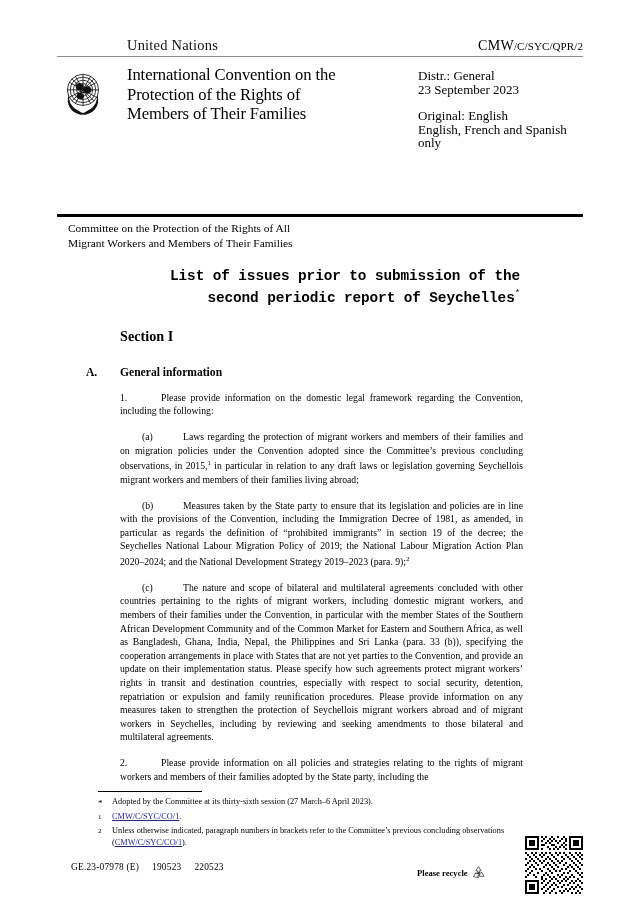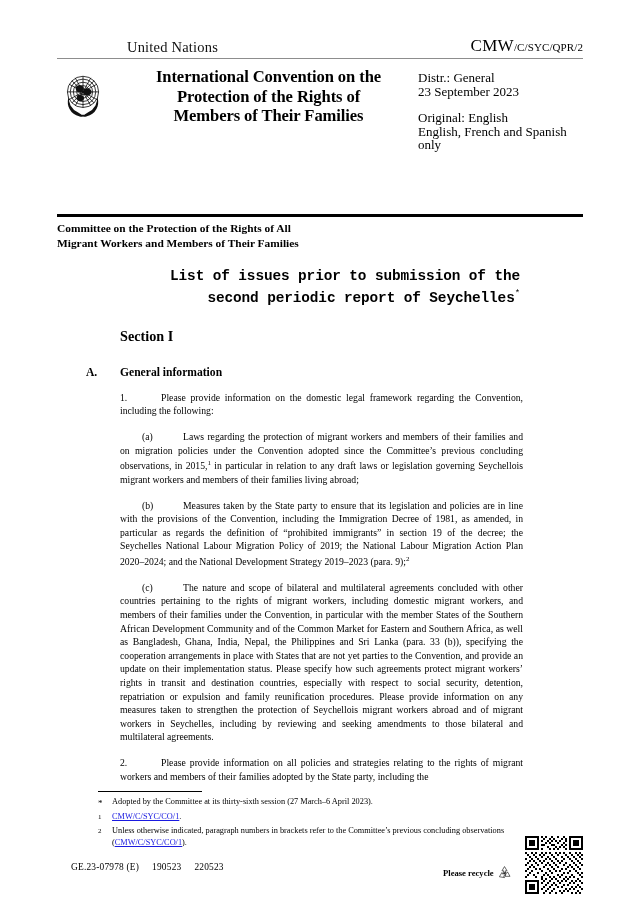--- a/index.html
+++ b/index.html
@@ -39,21 +39,21 @@
     letter-spacing: 0.2px;
     padding-left: 70px;
     color: #111;
   }
   .doc-symbol {
     font-family: "Liberation Serif", serif;
     white-space: nowrap;
     color: #000;
   }
   .doc-symbol .big {
-    font-size: 17px;
+    font-size: 14px;
     letter-spacing: 0.3px;
   }
   .doc-symbol .small {
     font-size: 11px;
     letter-spacing: 0.1px;
   }
   .rule-thin {
     border: 0;
     border-top: 1.6px solid #8d8d8d;
     margin: 0;
@@ -71,26 +71,25 @@
     padding-top: 2px;
   }
   .emblem {
     width: 52px;
     height: 52px;
     display: block;
   }
   .conv-title {
     flex: 1 1 auto;
     font-family: "Liberation Serif", serif;
-    font-weight: bold;
+    font-weight: normal;
     font-size: 16.6px;
     line-height: 19.5px;
     letter-spacing: -0.1px;
     padding-right: 8px;
-    text-align: center;
   }
   .distr-block {
     flex: 0 0 165px;
     width: 165px;
     font-family: "Liberation Serif", serif;
     font-size: 13px;
     line-height: 13.5px;
     padding-top: 4px;
   }
   .distr-gap { height: 13px; }
@@ -99,25 +98,25 @@
   .rule-thick {
     position: absolute;
     left: 57px;
     top: 214px;
     width: 526px;
     height: 2.6px;
     background: #000;
   }
   .committee {
     position: absolute;
-    left: 57px;
+    left: 68px;
     top: 221px;
     width: 420px;
     font-family: "Liberation Serif", serif;
-    font-weight: bold;
+    font-weight: normal;
     font-size: 11.4px;
     line-height: 14.6px;
   }
 
   
   .content {
     position: absolute;
     left: 57px;
     top: 268px;
     width: 466px;
@@ -216,21 +215,21 @@
     position: absolute;
     left: 71px;
     top: 862px;
     font-family: "Liberation Serif", serif;
     font-size: 9.4px;
     letter-spacing: 0.2px;
   }
   .footer-code .sp { display: inline-block; width: 13px; }
   .recycle-wrap {
     position: absolute;
-    left: 443px;
+    left: 417px;
     top: 864px;
     display: flex;
     align-items: center;
   }
   .recycle-text {
     font-family: "Liberation Serif", serif;
     font-weight: bold;
     font-size: 8.6px;
   }
   .recycle-icon { width: 17px; height: 17px; margin-left: 2px; }

